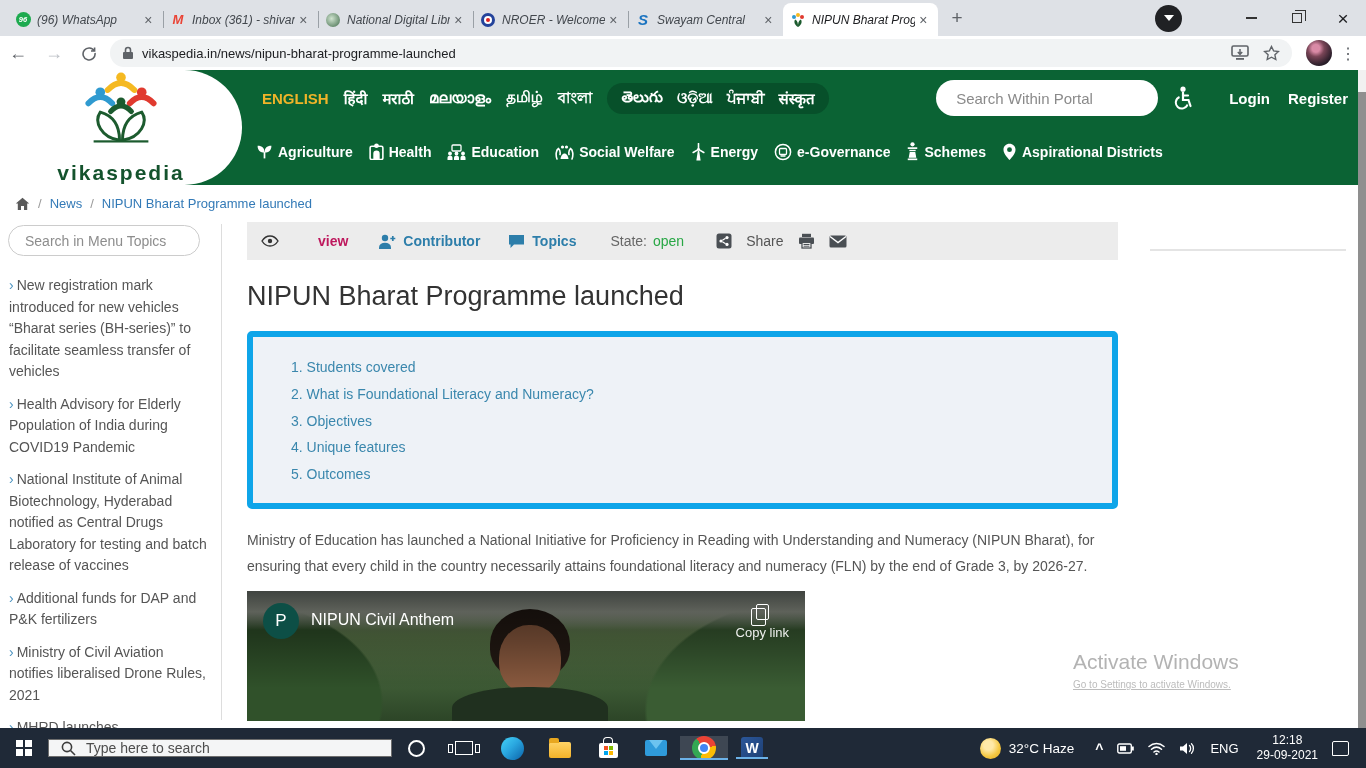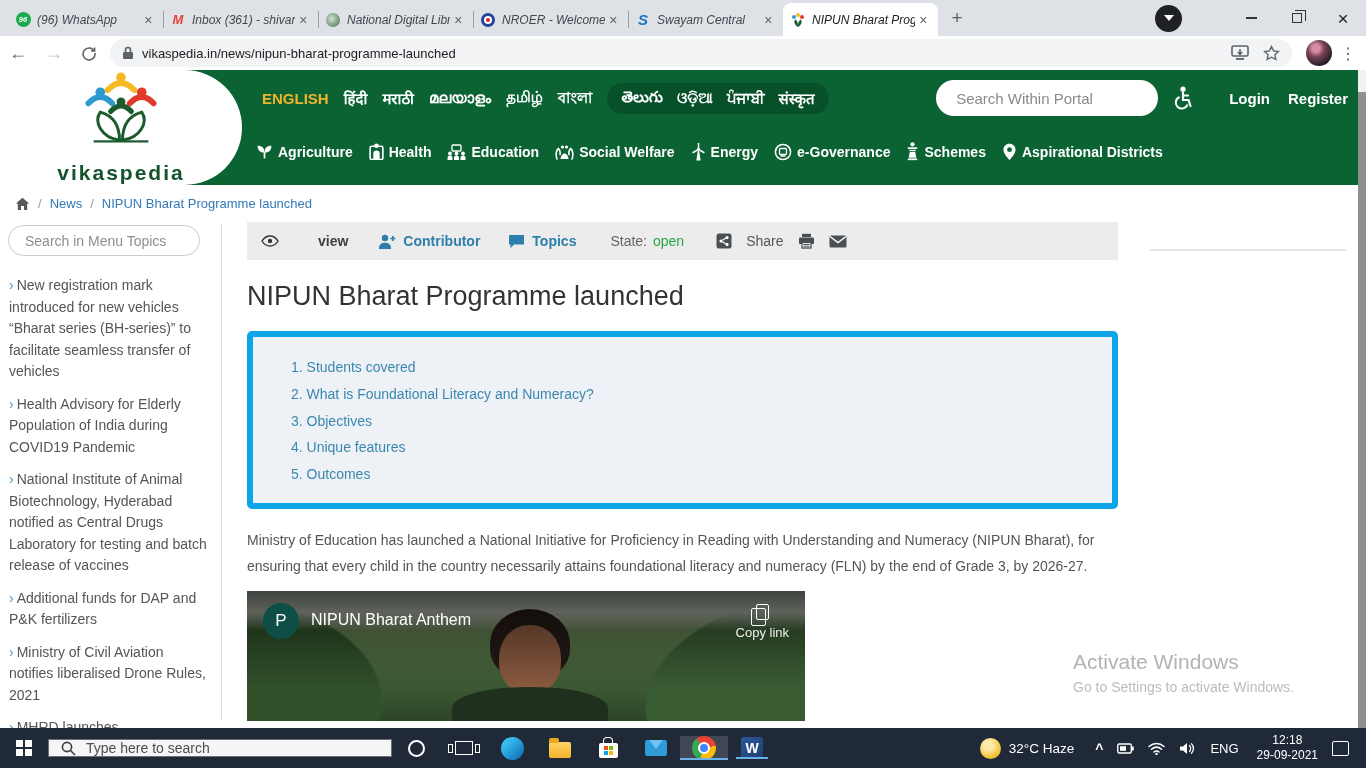--- a/index.html
+++ b/index.html
@@ -69,21 +69,21 @@
   .sidebar-search { margin:3px 0 0 8px; width:192px; height:31px; border:1px solid #ccc; border-radius:16px; padding:0 16px; font-size:14px; color:#555; background:#fff; }
   .sidebar-search::placeholder { color:#8d8d8d; }
   .sidebar-list { margin:19px 14px 0 9px; }
   .s-item { font-size:14px; color:#555; line-height:21.5px; margin-bottom:11px; }
   .s-chev { color:#4d94c1; margin-right:3px; font-size:14px; }
 
   
   .main { position:absolute; left:247px; top:222px; width:871px; height:506px; overflow:hidden; }
   .toolbar { height:38px; background:#ececec; display:flex; align-items:center; padding:0 14px; font-size:14px; }
   .tb-group { display:flex; align-items:center; gap:7px; }
-  .tb-view { color:#404040; font-weight:bold; margin-right:30px;gap:39px; }
+  .tb-view { color:#be185d; font-weight:bold; margin-right:30px;gap:39px; }
   .tb-contrib { color:#2d7eaa; font-weight:bold; margin-right:28px; }
   .tb-suggest { color:#2d7eaa; font-weight:bold; margin-right:34px; }
   .tb-state-label { color:#666; margin-right:6px; }
   .tb-state-value { color:#28a745; margin-right:32px; }
   .tb-share-label { color:#555; margin-right:14px; }
   .tb-ic { display:flex; margin-right:14px; }
   .article-title { margin-top:21px; font-size:27px; color:#333; font-weight:500; }
   .article-date { margin-top:25px; font-size:13px; color:#666; }
   .toc { margin-top:19px; border:6px solid #0ea5e9; background:#eef2f7; border-radius:5px; padding:17px 20px 15px 38px; counter-reset:toc; }
   .toc li { list-style:none; color:#3a87ad; font-size:14px; line-height:26.8px; }
@@ -103,21 +103,21 @@
   .video-title { position:absolute; left:64px; top:20px; color:#fff; font-size:16px; }
   .copy-wrap { position:absolute; right:16px; top:10px; display:flex; flex-direction:column; align-items:center; color:#fff; }
   .copy-ic { width:13px; height:16px; border:1.6px solid #fff; border-radius:2px; position:relative; margin:3px 0 5px 0; }
   .copy-ic::before { content:""; position:absolute; left:-6px; top:3px; width:13px; height:16px; border:1.6px solid #fff; border-radius:2px; background:transparent; }
   .copy-label { font-size:13px; color:rgba(255,255,255,0.92); }
 
   
   .right-divider { position:absolute; left:1150px; top:249px; width:196px; height:2px; background:#e4e4e4; }
   .watermark { position:absolute; left:1073px; top:650px; }
   .wm1 { font-size:21px; color:#b3b3b3; }
-  .wm2 { font-size:14px; color:#bcbcbc; margin-top:5px; }
+  .wm2 { font-size:10px; color:#bcbcbc; margin-top:5px;text-decoration:underline; }
 
   
   .scrollbar { position:absolute; right:0; top:70px; width:8px; height:658px; background:#f1f1f1; }
   .scroll-thumb { position:absolute; top:22px; left:0; width:8px; height:636px; background:#8f8f8f; }
 
   
   .taskbar { position:absolute; bottom:0; left:0; width:1366px; height:40px; background:#1f2937; display:flex; align-items:center; color:#fff; z-index:5; }
   .tb-start { width:48px; display:flex; align-items:center; justify-content:center; }
   .win-grid { display:grid; grid-template-columns:7px 7px; grid-template-rows:7px 7px; gap:1.5px; }
   .win-grid span { background:#fff; }
@@ -456,21 +456,21 @@
   </ol>
 
   <p class="para">Ministry of Education has launched a National Initiative for Proficiency in Reading with Understanding and Numeracy (NIPUN Bharat), for ensuring that every child in the country necessarily attains foundational literacy and numeracy (FLN) by the end of Grade 3, by 2026-27.</p>
 
   <div class="video">
     <div class="girl-hair"></div>
     <div class="girl-face"></div>
     <div class="girl-body"></div>
     <div class="video-grad"></div>
     <div class="video-avatar">P</div>
-    <div class="video-title">NIPUN Bharat Anthem</div>
+    <div class="video-title">NIPUN Civil Anthem</div>
     <div class="copy-wrap">
       <span class="copy-ic"></span>
       <span class="copy-label">Copy link</span>
     </div>
   </div>
 </div>
 
 <div class="right-divider"></div>
 <div class="watermark">
   <div class="wm1">Activate Windows</div>

